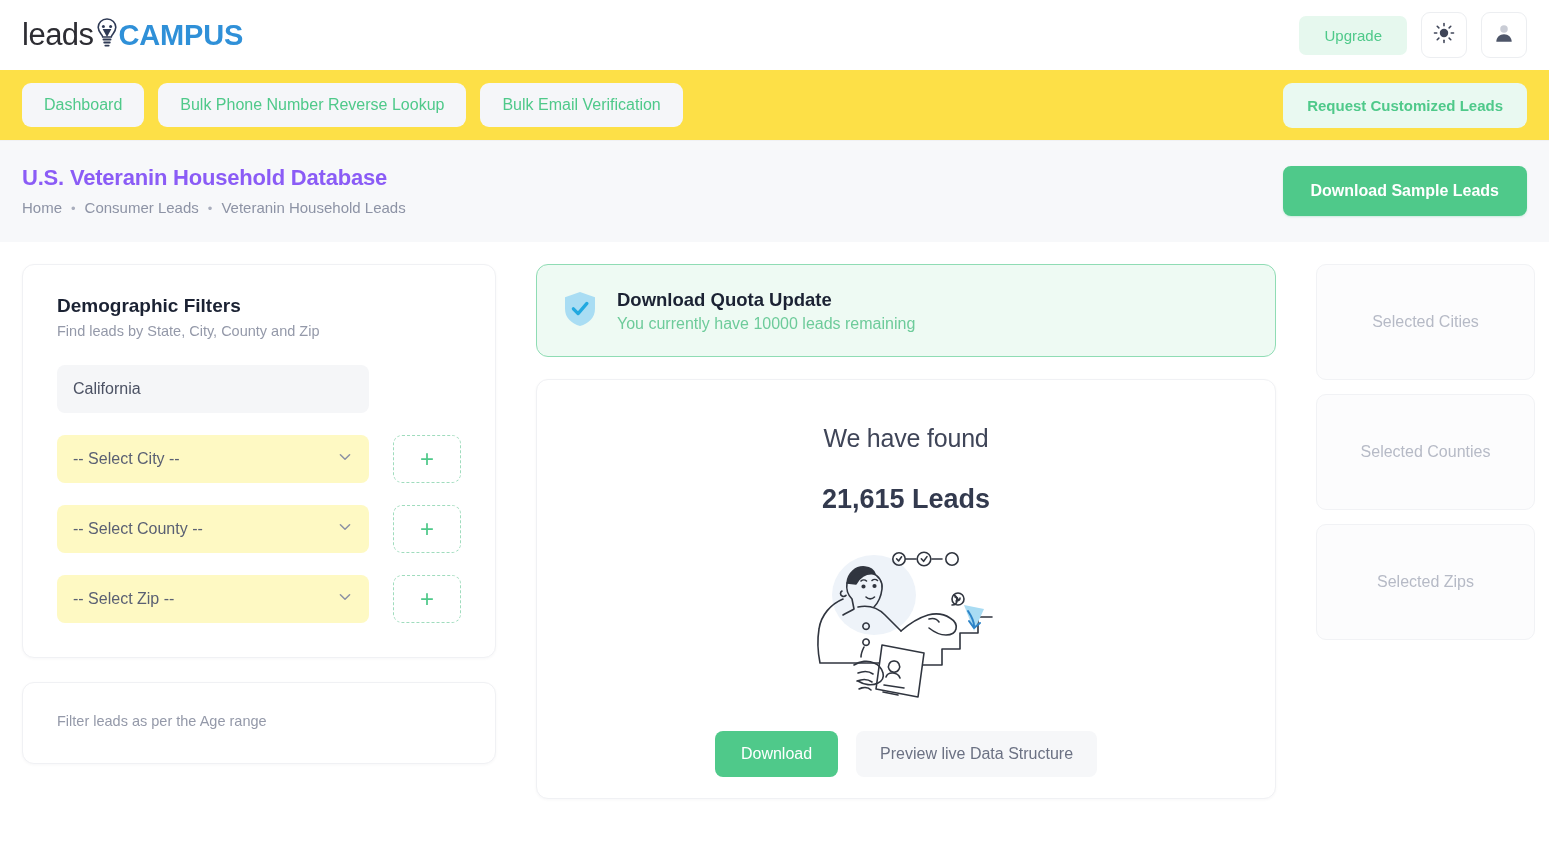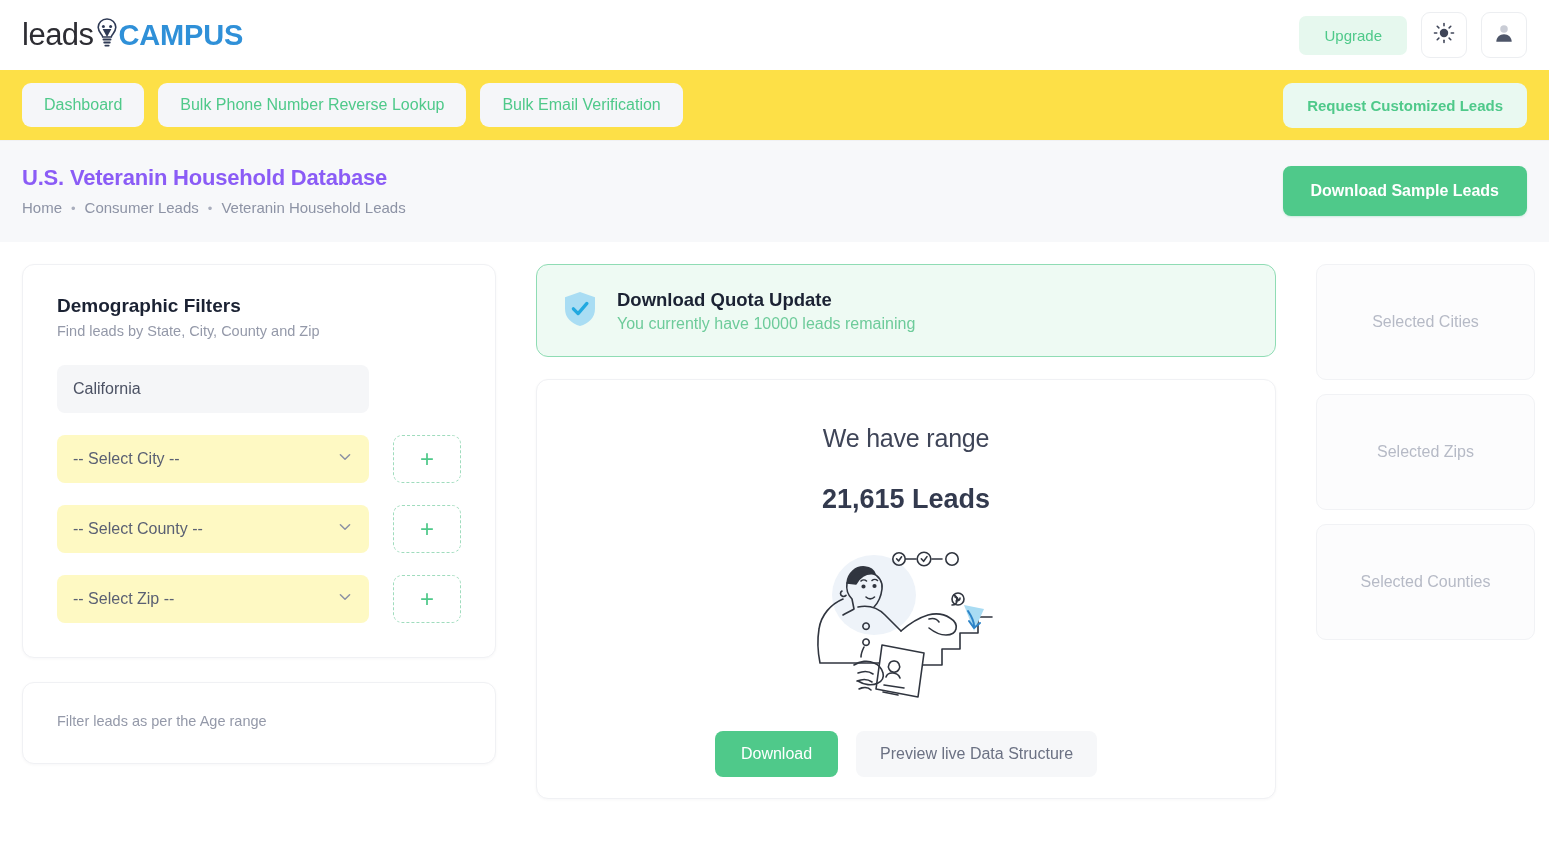--- a/index.html
+++ b/index.html
@@ -435,21 +435,21 @@
           <path d="M10.4 18.8 L15.1 23.6 L23.9 13.4" fill="none" stroke="#22a9e0" stroke-width="3.3" stroke-linecap="round" stroke-linejoin="round"></path>
         </svg>
       </span>
       <div>
         <div class="quota-title">Download Quota Update</div>
         <div class="quota-sub">You currently have 10000 leads remaining</div>
       </div>
     </div>
 
     <div class="card results-card">
-      <div class="found-label">We have range</div>
+      <div class="found-label">We have found</div>
       <div class="found-count">21,615 Leads</div>
 
       <span class="illustration">
         <svg width="200" height="172" viewBox="0 0 200 172">
 
           <ellipse cx="68" cy="58" rx="42" ry="40" fill="#eef3f9"></ellipse>
           <g fill="none" stroke="#30353f" stroke-width="1.6" stroke-linecap="round" stroke-linejoin="round">
 
             <circle cx="93" cy="22" r="6.2"></circle>
             <path d="M90.6 21.8 L92.6 24 L95.6 19.8"></path>
@@ -511,20 +511,20 @@
         <button class="preview-btn">Preview live Data Structure</button>
       </div>
     </div>
   </div>
 
   <div class="col-right">
     <div class="sel-box">
       <span>Selected Cities</span>
     </div>
     <div class="sel-box">
+      <span>Selected Counties</span>
+    </div>
+    <div class="sel-box">
       <span>Selected Zips</span>
     </div>
-    <div class="sel-box">
-      <span>Selected Counties</span>
-    </div>
   </div>
 
 </div>
 
 </body></html>

